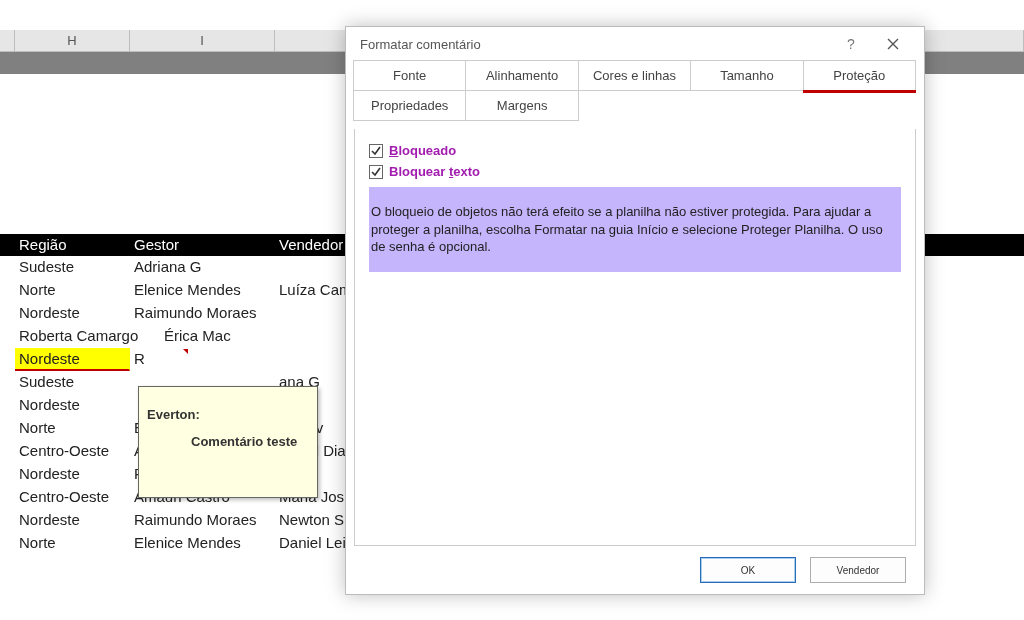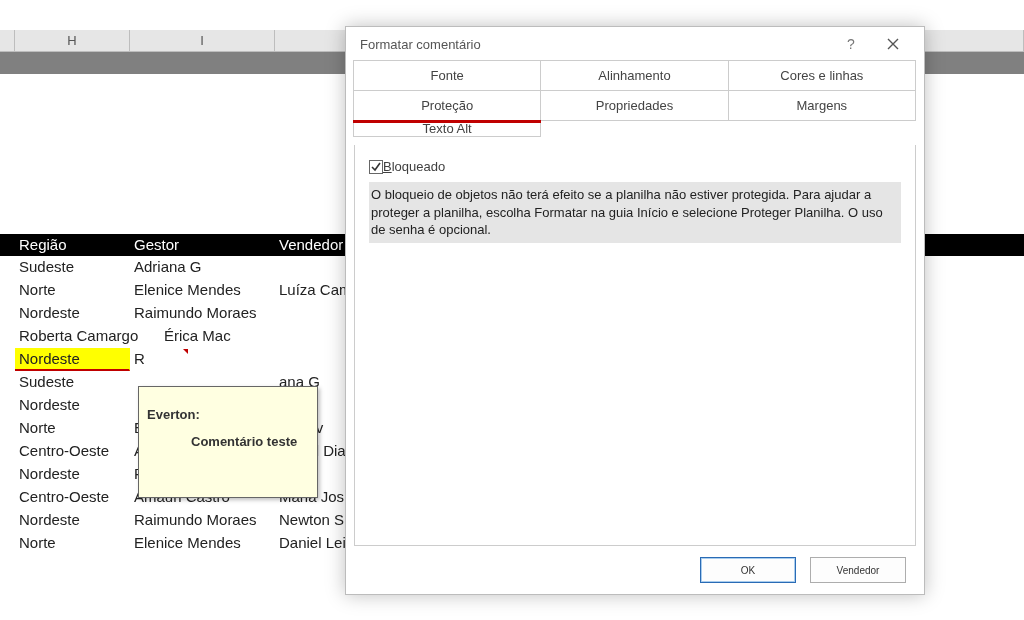--- a/index.html
+++ b/index.html
@@ -120,21 +120,21 @@
   .titlebar .title { flex: 1; }
   .titlebar .winbtn {
     width: 42px; height: 30px;
     display: flex; align-items: center; justify-content: center;
     color: #777;
     font-family: "Segoe UI Symbol", sans-serif;
     font-size: 14px;
   }
   .tabs {
     display: grid;
-    grid-template-columns: repeat(3, 1fr);
+    grid-template-columns: repeat(5, 1fr);
     grid-template-rows: 30px 30px;
     margin: 0 8px;
     font-size: 13px;
     color: #444;
   }
   .tab {
     display: flex; align-items: center; justify-content: center;
     background: #fff;
     border: 1px solid #ccc;
     margin: -1px 0 0 -1px;
@@ -155,33 +155,35 @@
   .tab-body {
     flex: 1;
     margin: 8px 8px 0 8px;
     border: 1px solid #ccc;
     border-top: none;
     padding: 14px 14px;
     font-size: 13px;
   }
   .checkbox-row {
     display: flex; align-items: center;
+    gap: 6px;
     margin-bottom: 6px;
-    color: #404040;
+    color: #a21caf;
+    font-weight: bold;
   }
   .checkbox {
     width: 14px; height: 14px;
     border: 1px solid #666;
     display: inline-flex; align-items: center; justify-content: center;
     font-size: 12px; line-height: 1;
   }
   .checkbox svg { display:block; }
   .note {
-    background: #e5e5e5;
-    padding: 4px 2px;
+    background: #c4b5fd;
+    padding: 16px 2px;
     margin-top: 8px;
     font-size: 13px;
     line-height: 1.35;
     color: #222;
   }
   .dlg-footer {
     height: 48px;
     display: flex;
     align-items: center;
     justify-content: flex-end;
@@ -352,35 +354,43 @@
       <svg width="12" height="12" viewBox="0 0 12 12">
           <path d="M1 1 L11 11 M11 1 L1 11" stroke="#555" stroke-width="1.4"></path>
         </svg>
     </span>
   </div>
 
   <div class="tabs">
     <div class="tab">Fonte</div>
     <div class="tab">Alinhamento</div>
     <div class="tab">Cores e linhas</div>
+    <div class="tab">Tamanho</div>
     <div class="tab active">Proteção</div>
     <div class="tab">Propriedades</div>
     <div class="tab">Margens</div>
-    <div class="tab">Texto Alt</div>
   </div>
 
   <div class="tab-body">
     <div class="checkbox-row">
       <span class="checkbox">
         <svg width="10" height="10" viewBox="0 0 10 10">
             <path d="M1 5 L4 8 L9 1" stroke="#333" stroke-width="1.6" fill="none"></path>
           </svg>
       </span>
       <span><span></span><span class="underline-letter">B</span><span>loqueado</span></span>
     </div>
+    <div class="checkbox-row">
+      <span class="checkbox">
+        <svg width="10" height="10" viewBox="0 0 10 10">
+            <path d="M1 5 L4 8 L9 1" stroke="#333" stroke-width="1.6" fill="none"></path>
+          </svg>
+      </span>
+      <span><span>Bloquear </span><span class="underline-letter">t</span><span>exto</span></span>
+    </div>
     <div class="note">O bloqueio de objetos não terá efeito se a planilha não estiver protegida. Para ajudar a proteger a planilha, escolha Formatar na guia Início e selecione Proteger Planilha. O uso de senha é opcional.</div>
   </div>
 
   <div class="dlg-footer">
     <div class="dlg-btn primary">OK</div>
     <div class="dlg-btn">Vendedor</div>
   </div>
 </div>
 
 </body></html>

